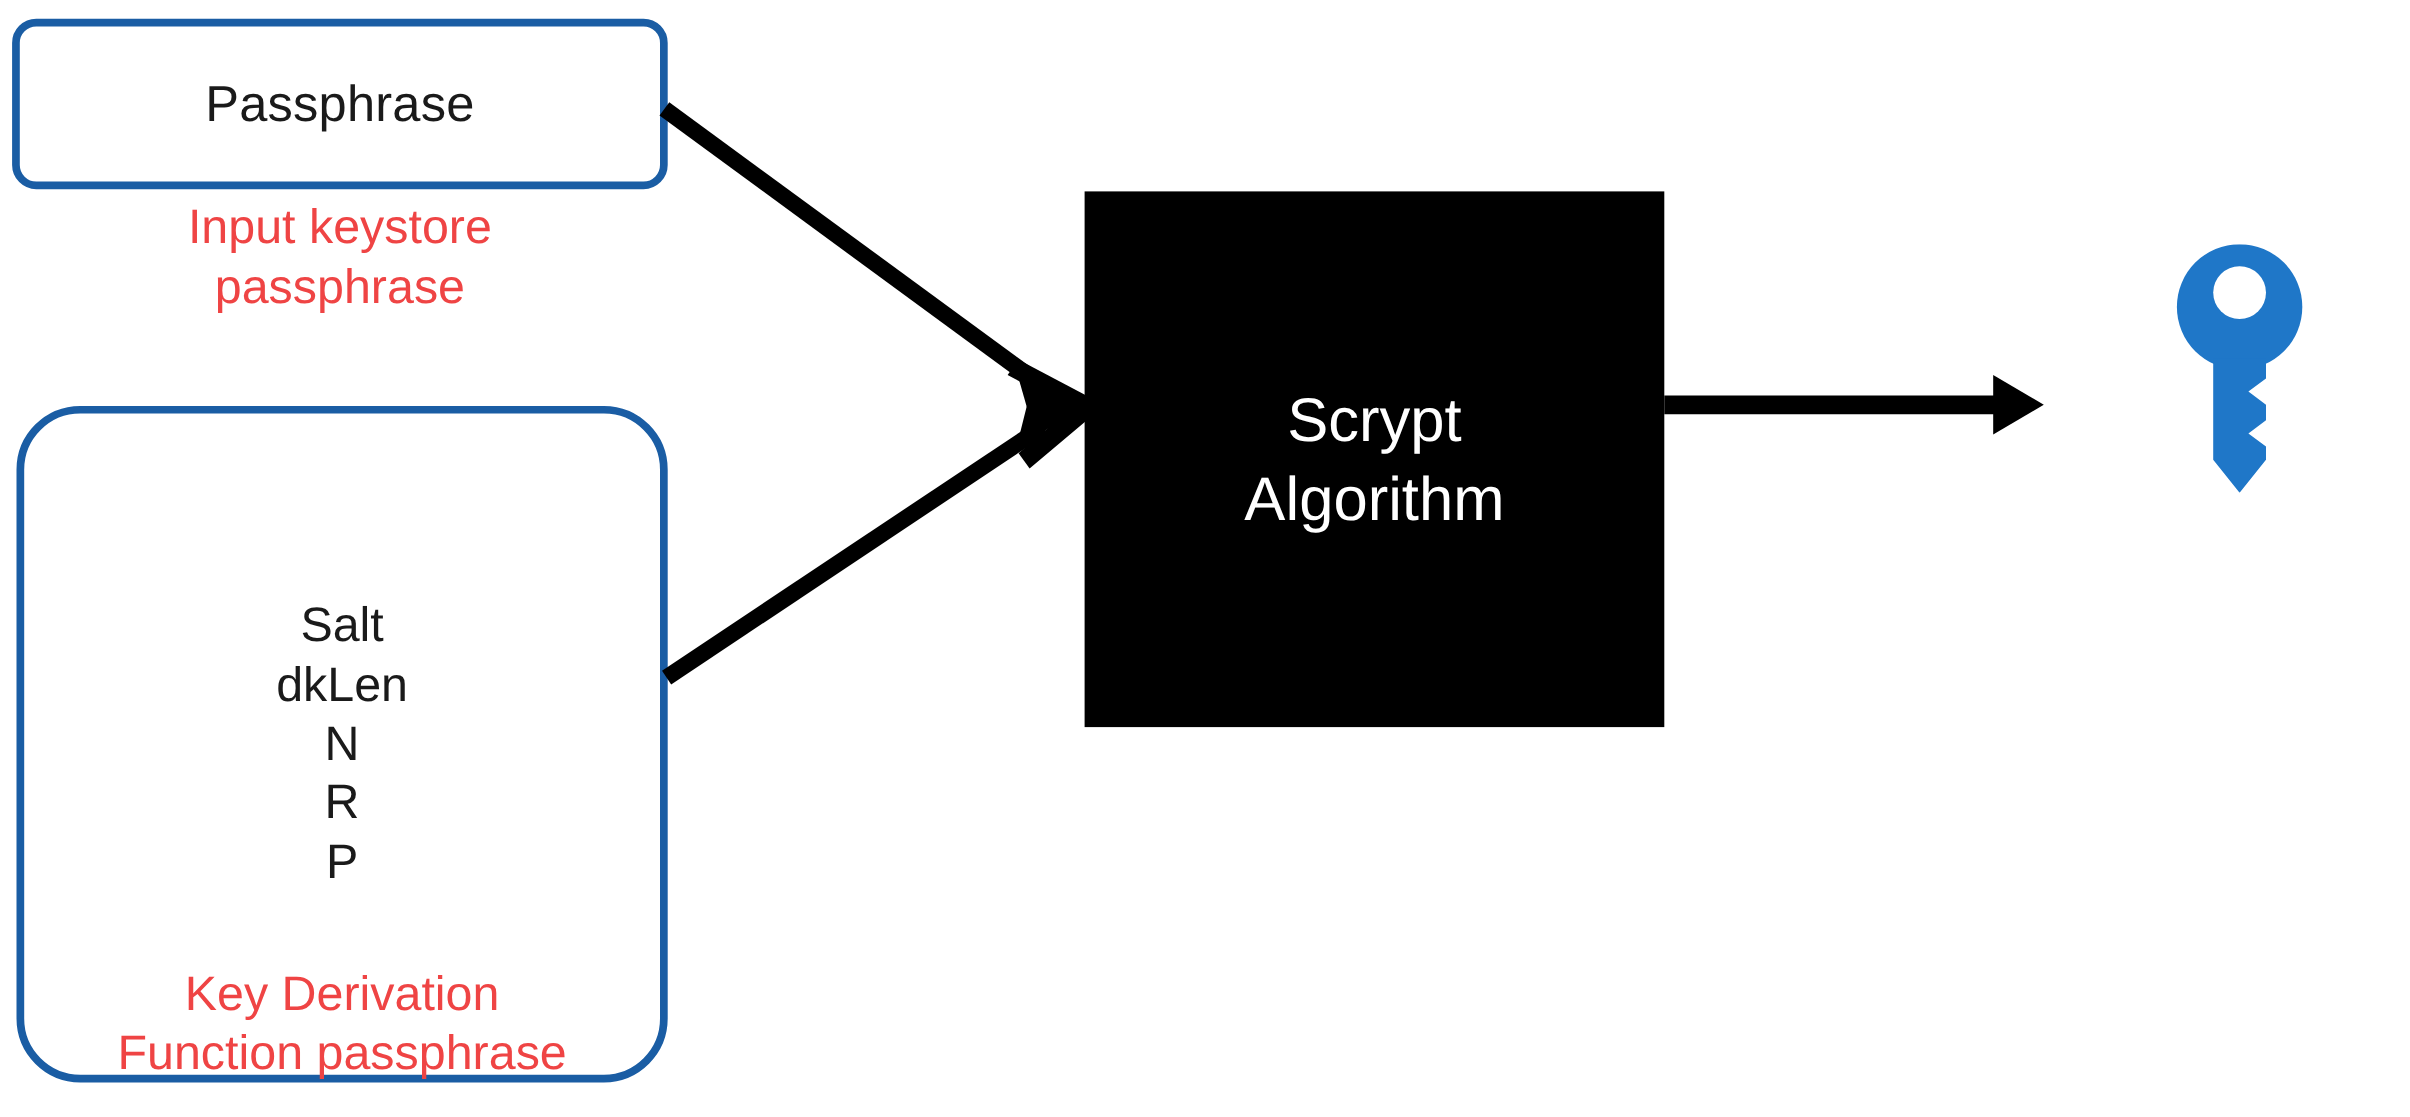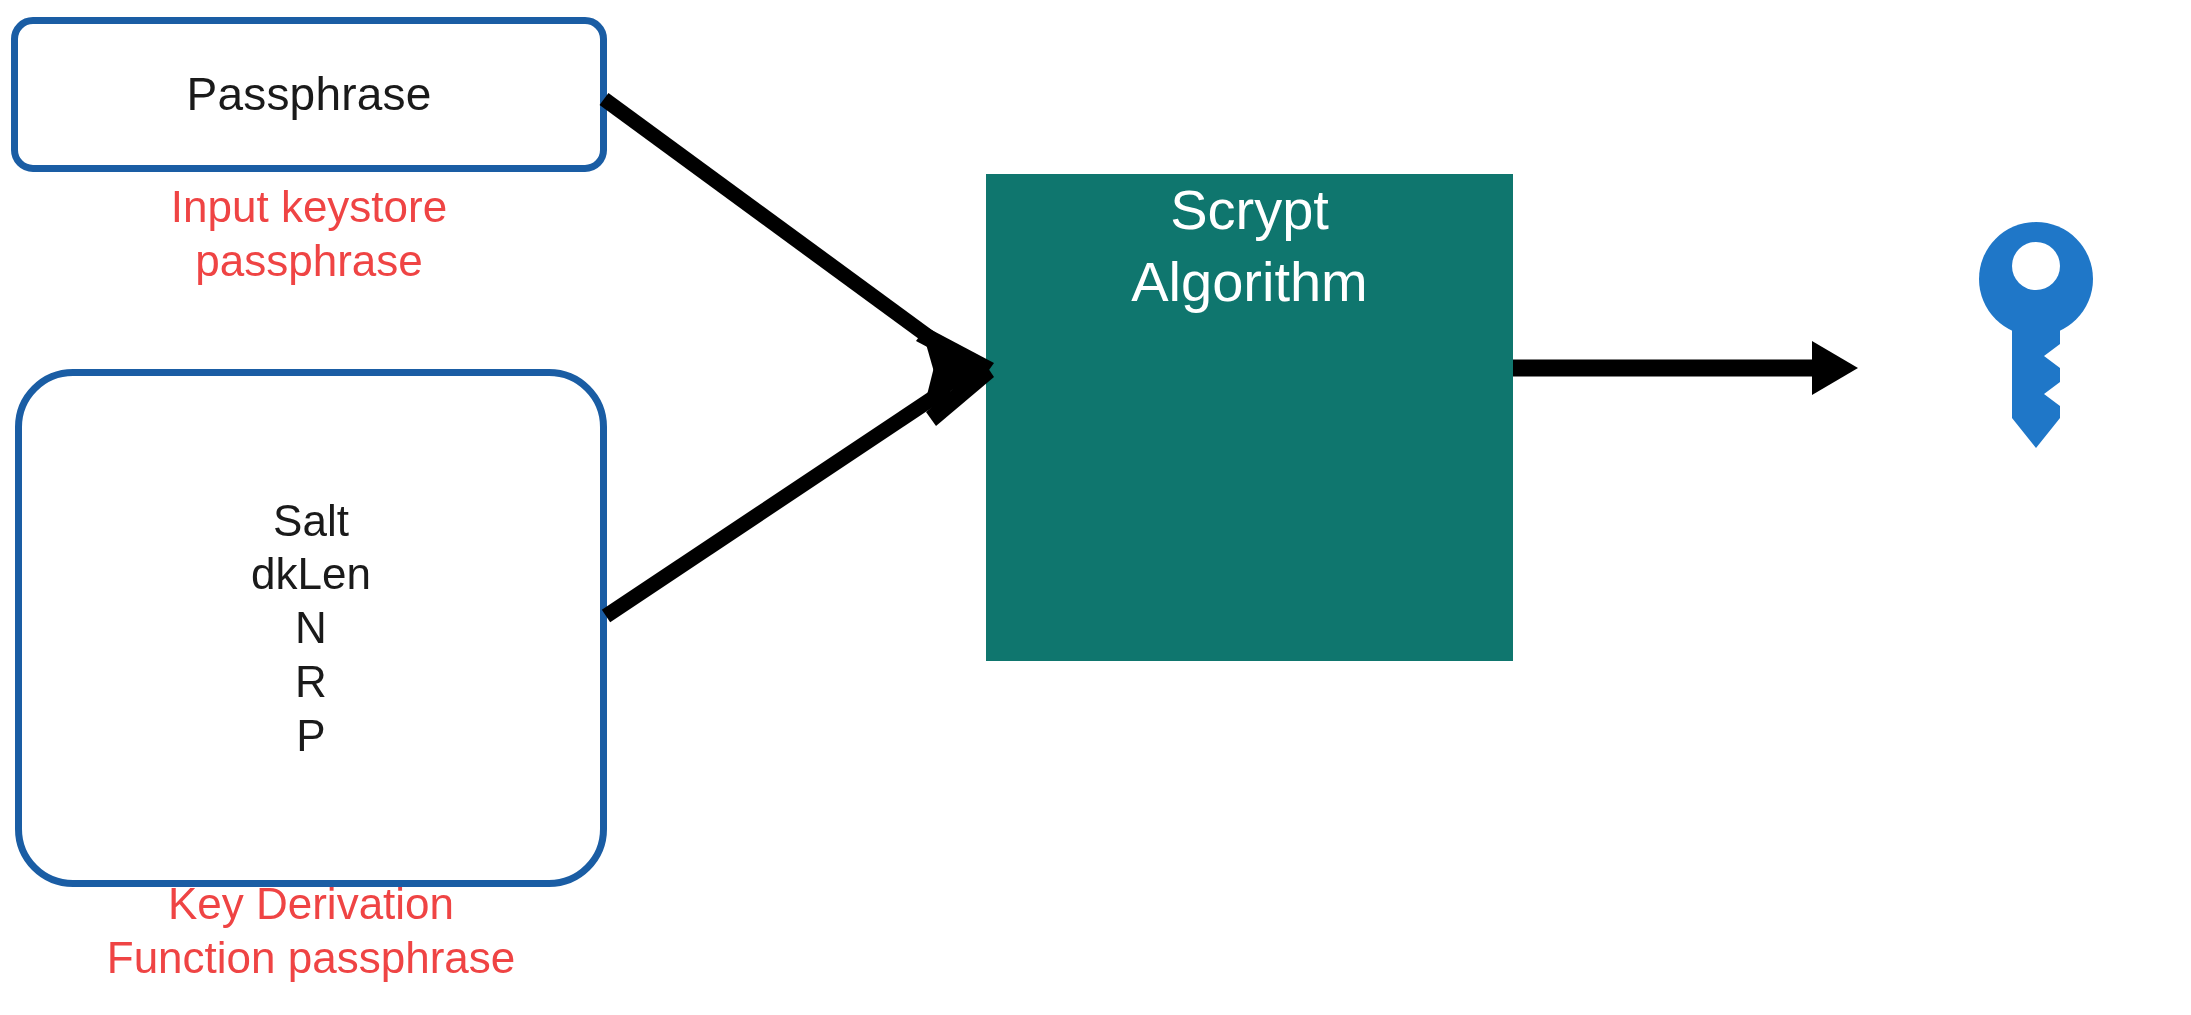--- a/index.html
+++ b/index.html
@@ -34,21 +34,21 @@
     left: 11px;
     top: 17px;
     width: 596px;
     height: 155px;
     border-radius: 22px;
   }
   #kdf-params-box {
     left: 15px;
     top: 369px;
     width: 592px;
-    height: 518px;
+    height: 615px;
     border-radius: 58px;
   }
 
   .box-title {
     font-size: 46px;
     color: #1a1a1a;
     letter-spacing: 0.2px;
     line-height: 1.1;
     text-align: center;
   }
@@ -86,23 +86,23 @@
     width: 622px;
   }
 
   
   #scrypt-block {
     position: absolute;
     left: 986px;
     top: 174px;
     width: 527px;
     height: 487px;
-    background: #0f766e;
-    display: flex;
-    align-items: flex-start;
+    background: #000000;
+    display: flex;
+    align-items: center;
     justify-content: center;
   }
   #scrypt-block .algo-label {
     font-size: 56px;
     color: #ffffff;
     text-align: center;
     line-height: 1.28;
     white-space: pre-line;
     font-weight: 400;
   }

